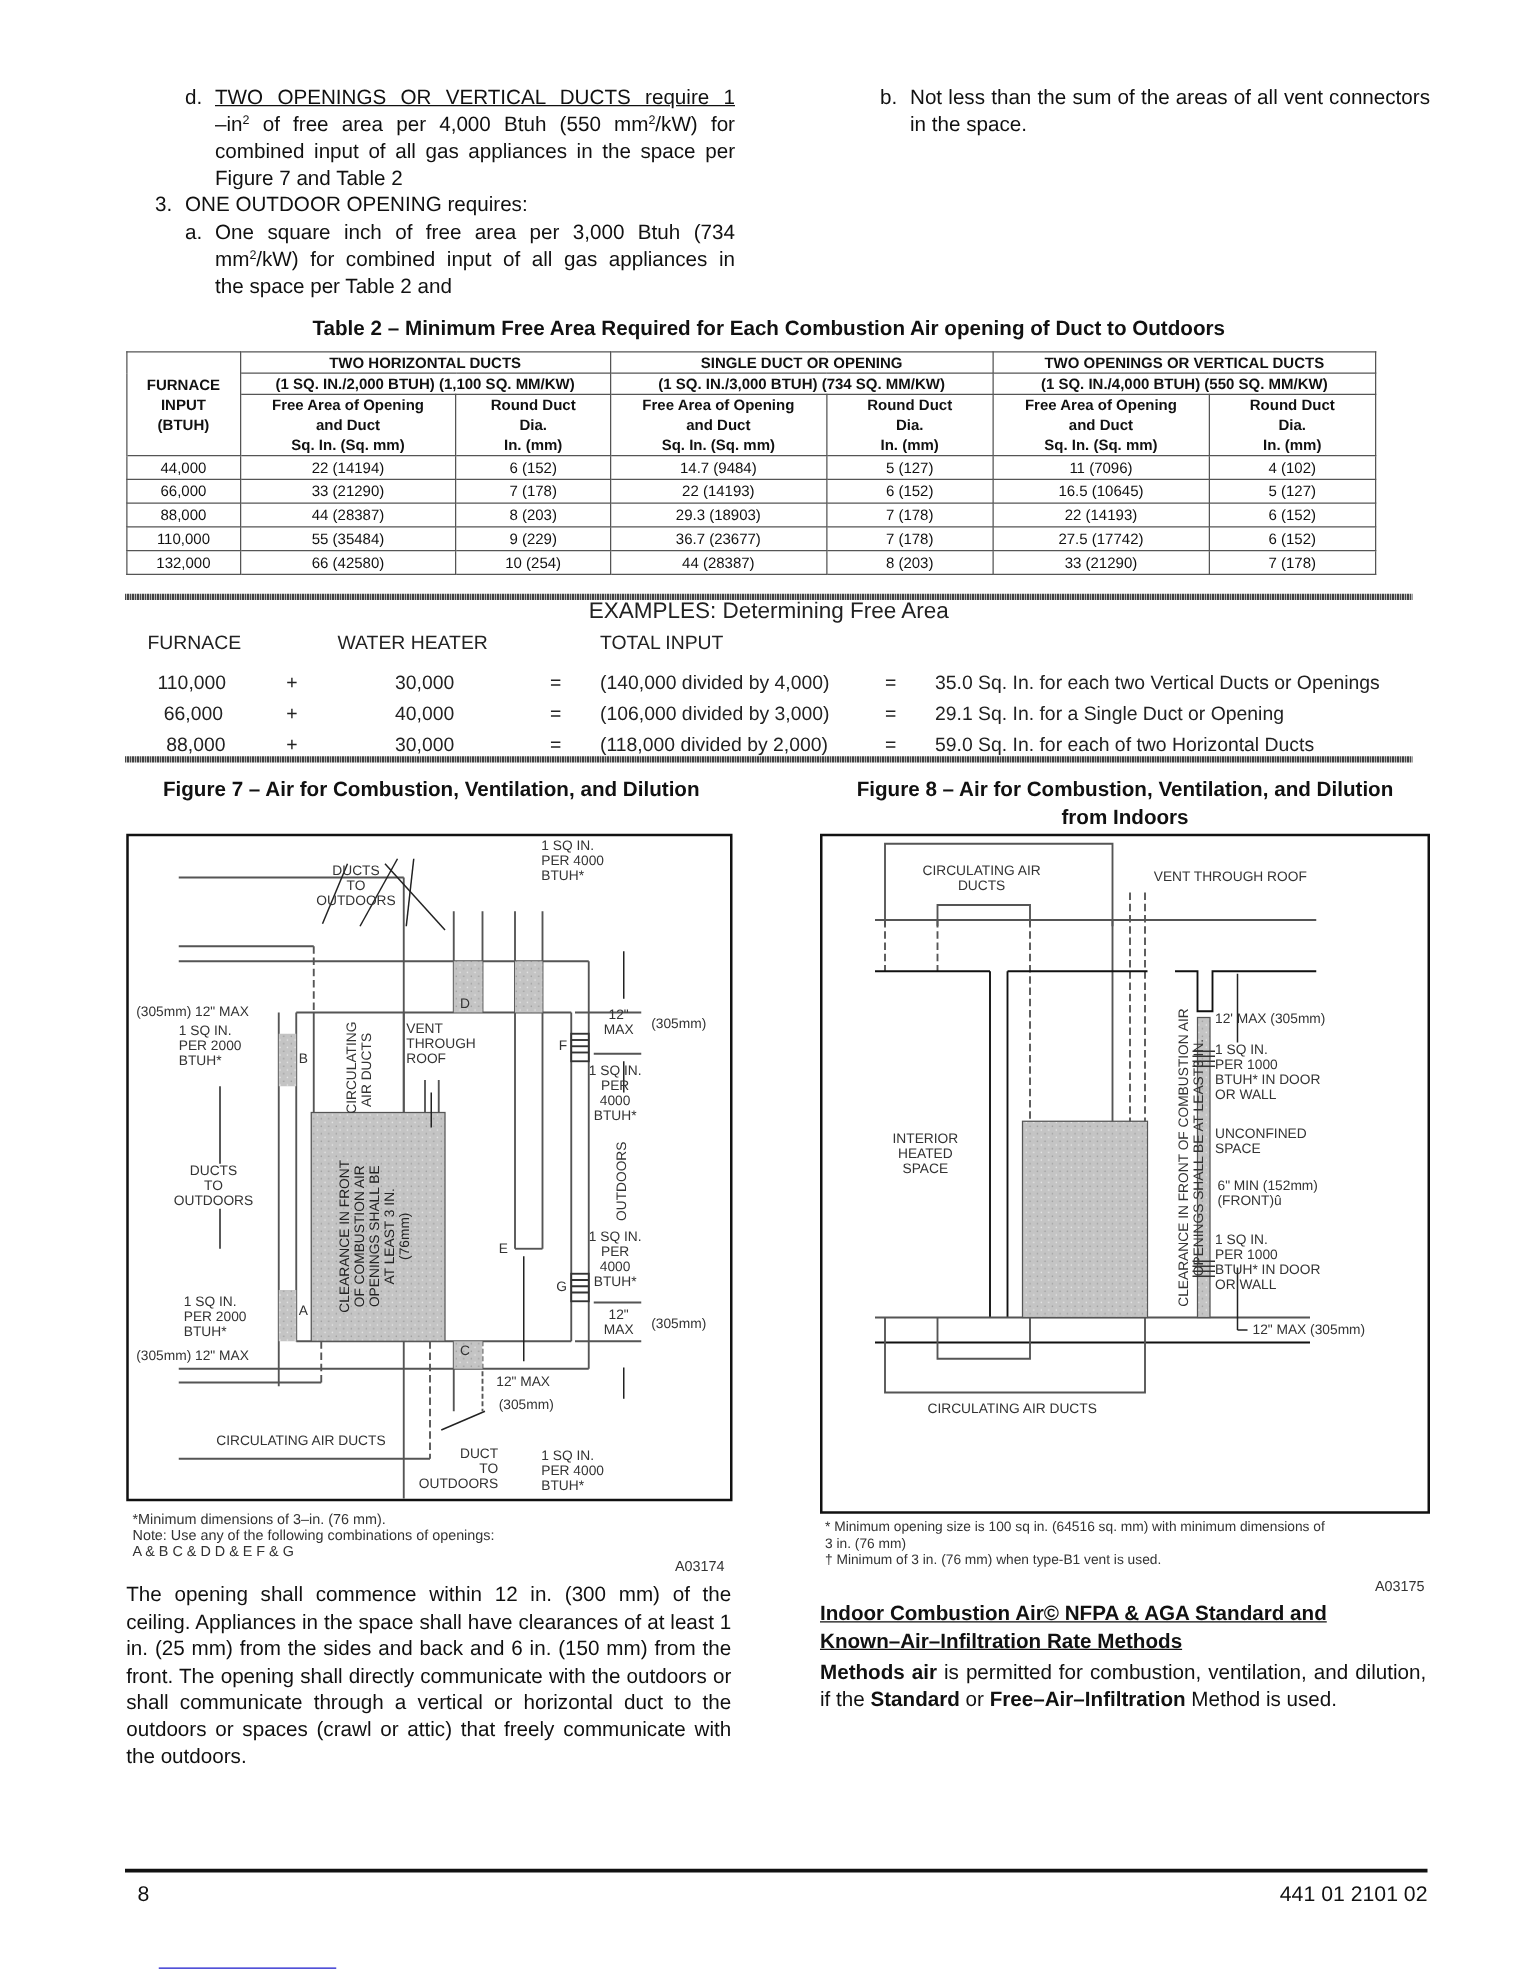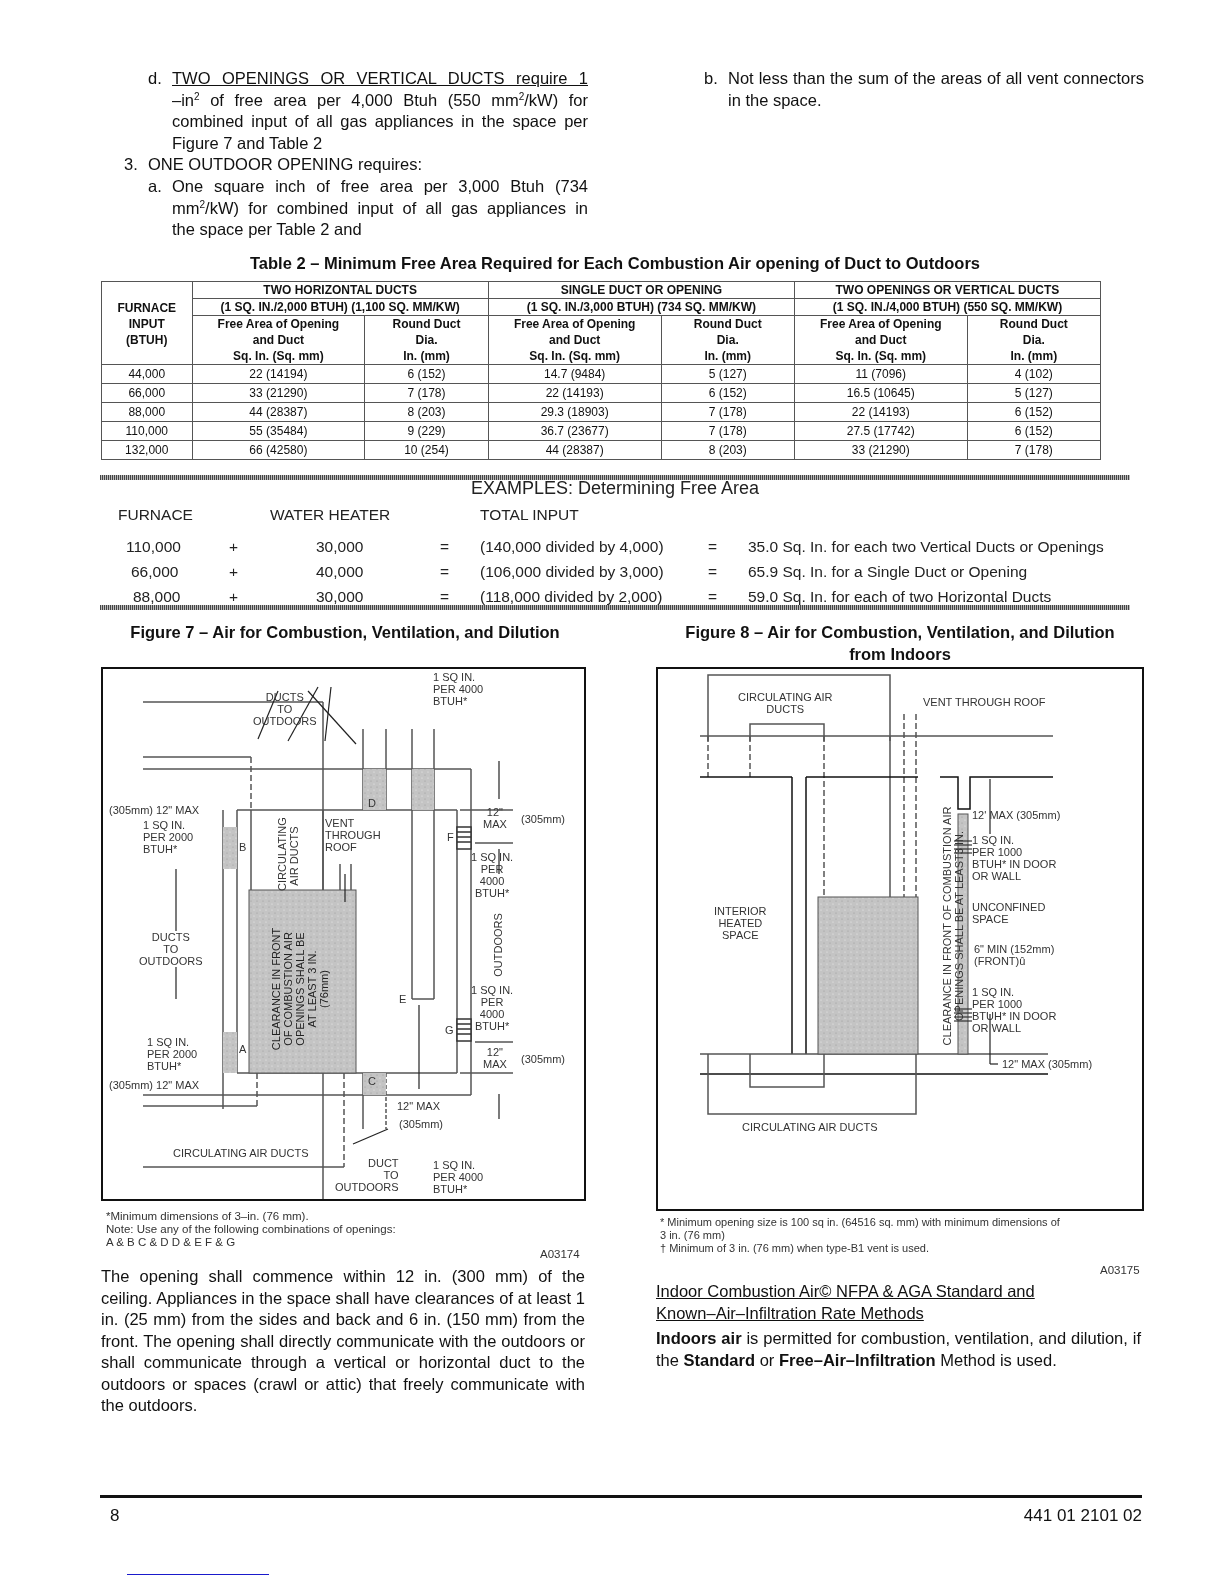--- a/index.html
+++ b/index.html
@@ -23,21 +23,21 @@
 
   .ex { position:absolute; font-size:15.5px; color:#222; }
   .ex-title { left:100px; width:1030px; text-align:center; top:478px; font-size:18px; color:#222; }
 
   .fig-cap { position:absolute; font-weight:bold; font-size:16.5px; text-align:center; line-height:22px; }
   .fig-box { position:absolute; border:2px solid #111; background:#fff; }
   .lab { position:absolute; font-size:11px; color:#333; line-height:12px; text-align:center; white-space:nowrap; }
   .labl { text-align:left; }
   .note { position:absolute; font-size:11.5px; color:#333; line-height:13px; }
 
-  .heading-u { position:absolute; font-weight:normal; font-size:16.5px; text-decoration:underline; line-height:22px; }
+  .heading-u { position:absolute; font-weight:bold; font-size:16.5px; text-decoration:underline; line-height:22px; }
   .footer-line { position:absolute; left:100px; top:1495px; width:1042px; height:3px; background:#111; }
   .footer { position:absolute; top:1506px; font-size:17px; }
   .blue-line { position:absolute; left:127px; top:1574px; width:142px; height:1px; background:#1a1acc; }
 </style>
 </head>
 <body>
 
 <div class="item" style="left:148px; top:68px; width:440px; height:90px;">
   <span class="lbl">d.</span>
   <div class="txt">
@@ -178,21 +178,21 @@
   <div class="ex" style="left:708px; top:538px;">=</div>
   <div class="ex" style="left:748px; top:538px;">35.0 Sq. In. for each two Vertical Ducts or Openings</div>
 </div>
 <div>
   <div class="ex" style="left:131px; top:563px;">66,000</div>
   <div class="ex" style="left:229px; top:563px;">+</div>
   <div class="ex" style="left:316px; top:563px;">40,000</div>
   <div class="ex" style="left:440px; top:563px;">=</div>
   <div class="ex" style="left:480px; top:563px;">(106,000 divided by 3,000)</div>
   <div class="ex" style="left:708px; top:563px;">=</div>
-  <div class="ex" style="left:748px; top:563px;">65.9 Sq. In. for a Single Duct or Opening</div>
+  <div class="ex" style="left:748px; top:563px;">29.1 Sq. In. for a Single Duct or Opening</div>
 </div>
 <div>
   <div class="ex" style="left:133px; top:588px;">88,000</div>
   <div class="ex" style="left:229px; top:588px;">+</div>
   <div class="ex" style="left:316px; top:588px;">30,000</div>
   <div class="ex" style="left:440px; top:588px;">=</div>
   <div class="ex" style="left:480px; top:588px;">(118,000 divided by 2,000)</div>
   <div class="ex" style="left:708px; top:588px;">=</div>
   <div class="ex" style="left:748px; top:588px;">59.0 Sq. In. for each of two Horizontal Ducts</div>
 </div>
@@ -474,18 +474,18 @@
   <div>* Minimum opening size is 100 sq in. (64516 sq. mm) with minimum dimensions of</div>
   <div>3 in. (76 mm)</div>
   <div>† Minimum of 3 in. (76 mm) when type-B1 vent is used.</div>
 </div>
 <div class="note" style="left:1100px; top:1264px;">A03175</div>
 
 <div class="heading-u" style="left:656px; top:1280px;">
   <div>Indoor Combustion Air© NFPA &amp; AGA Standard and</div>
   <div>Known–Air–Infiltration Rate Methods</div>
 </div>
-<div class="body-text abs" style="left:656px; top:1328px; width:485px; text-align:justify;"><b>Indoors air</b><span> is permitted for combustion, ventilation, and dilution, if the </span><b>Standard</b><span> or </span><b>Free–Air–Infiltration</b><span> Method is used.</span></div>
+<div class="body-text abs" style="left:656px; top:1328px; width:485px; text-align:justify;"><b>Methods air</b><span> is permitted for combustion, ventilation, and dilution, if the </span><b>Standard</b><span> or </span><b>Free–Air–Infiltration</b><span> Method is used.</span></div>
 
 <div class="footer-line"></div>
 <div class="footer" style="left:110px;">8</div>
 <div class="footer" style="left:1000px; width:142px; text-align:right;">441 01 2101 02</div>
 <div class="blue-line"></div>
 
 </body></html>

